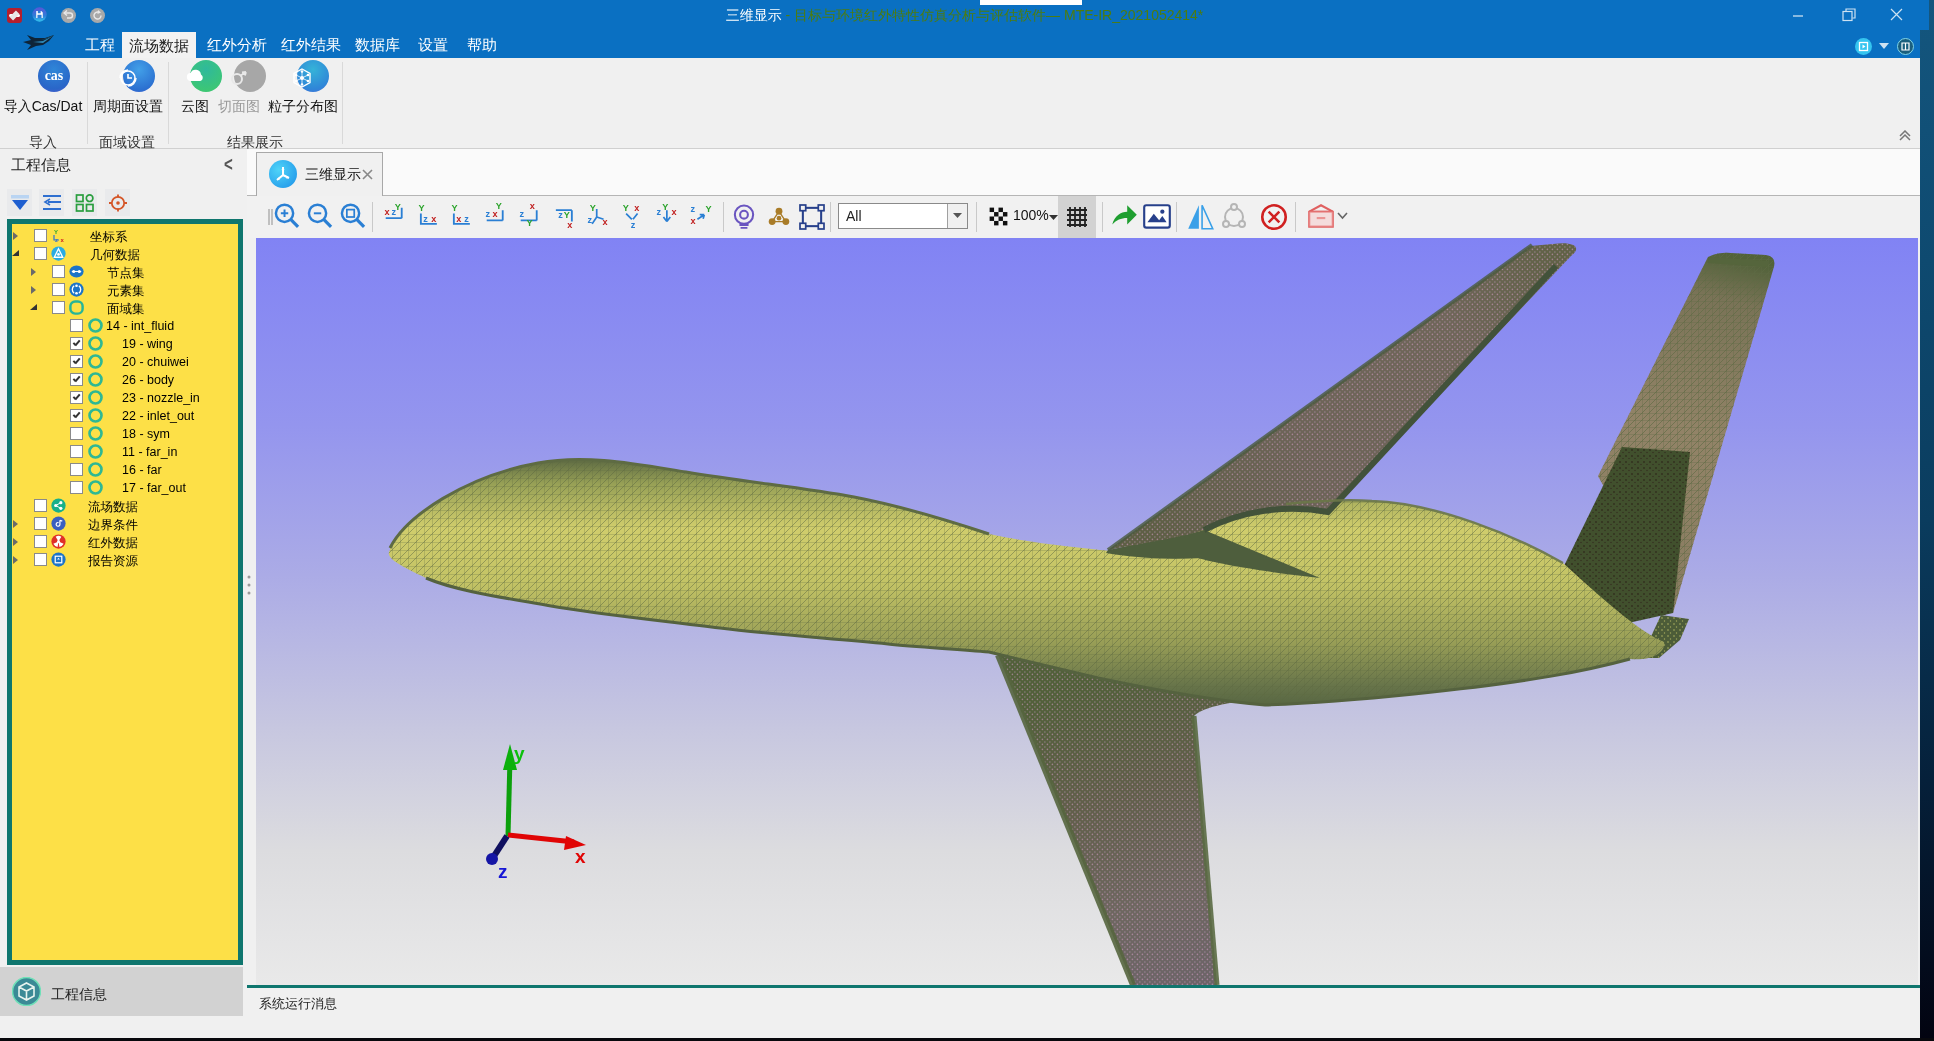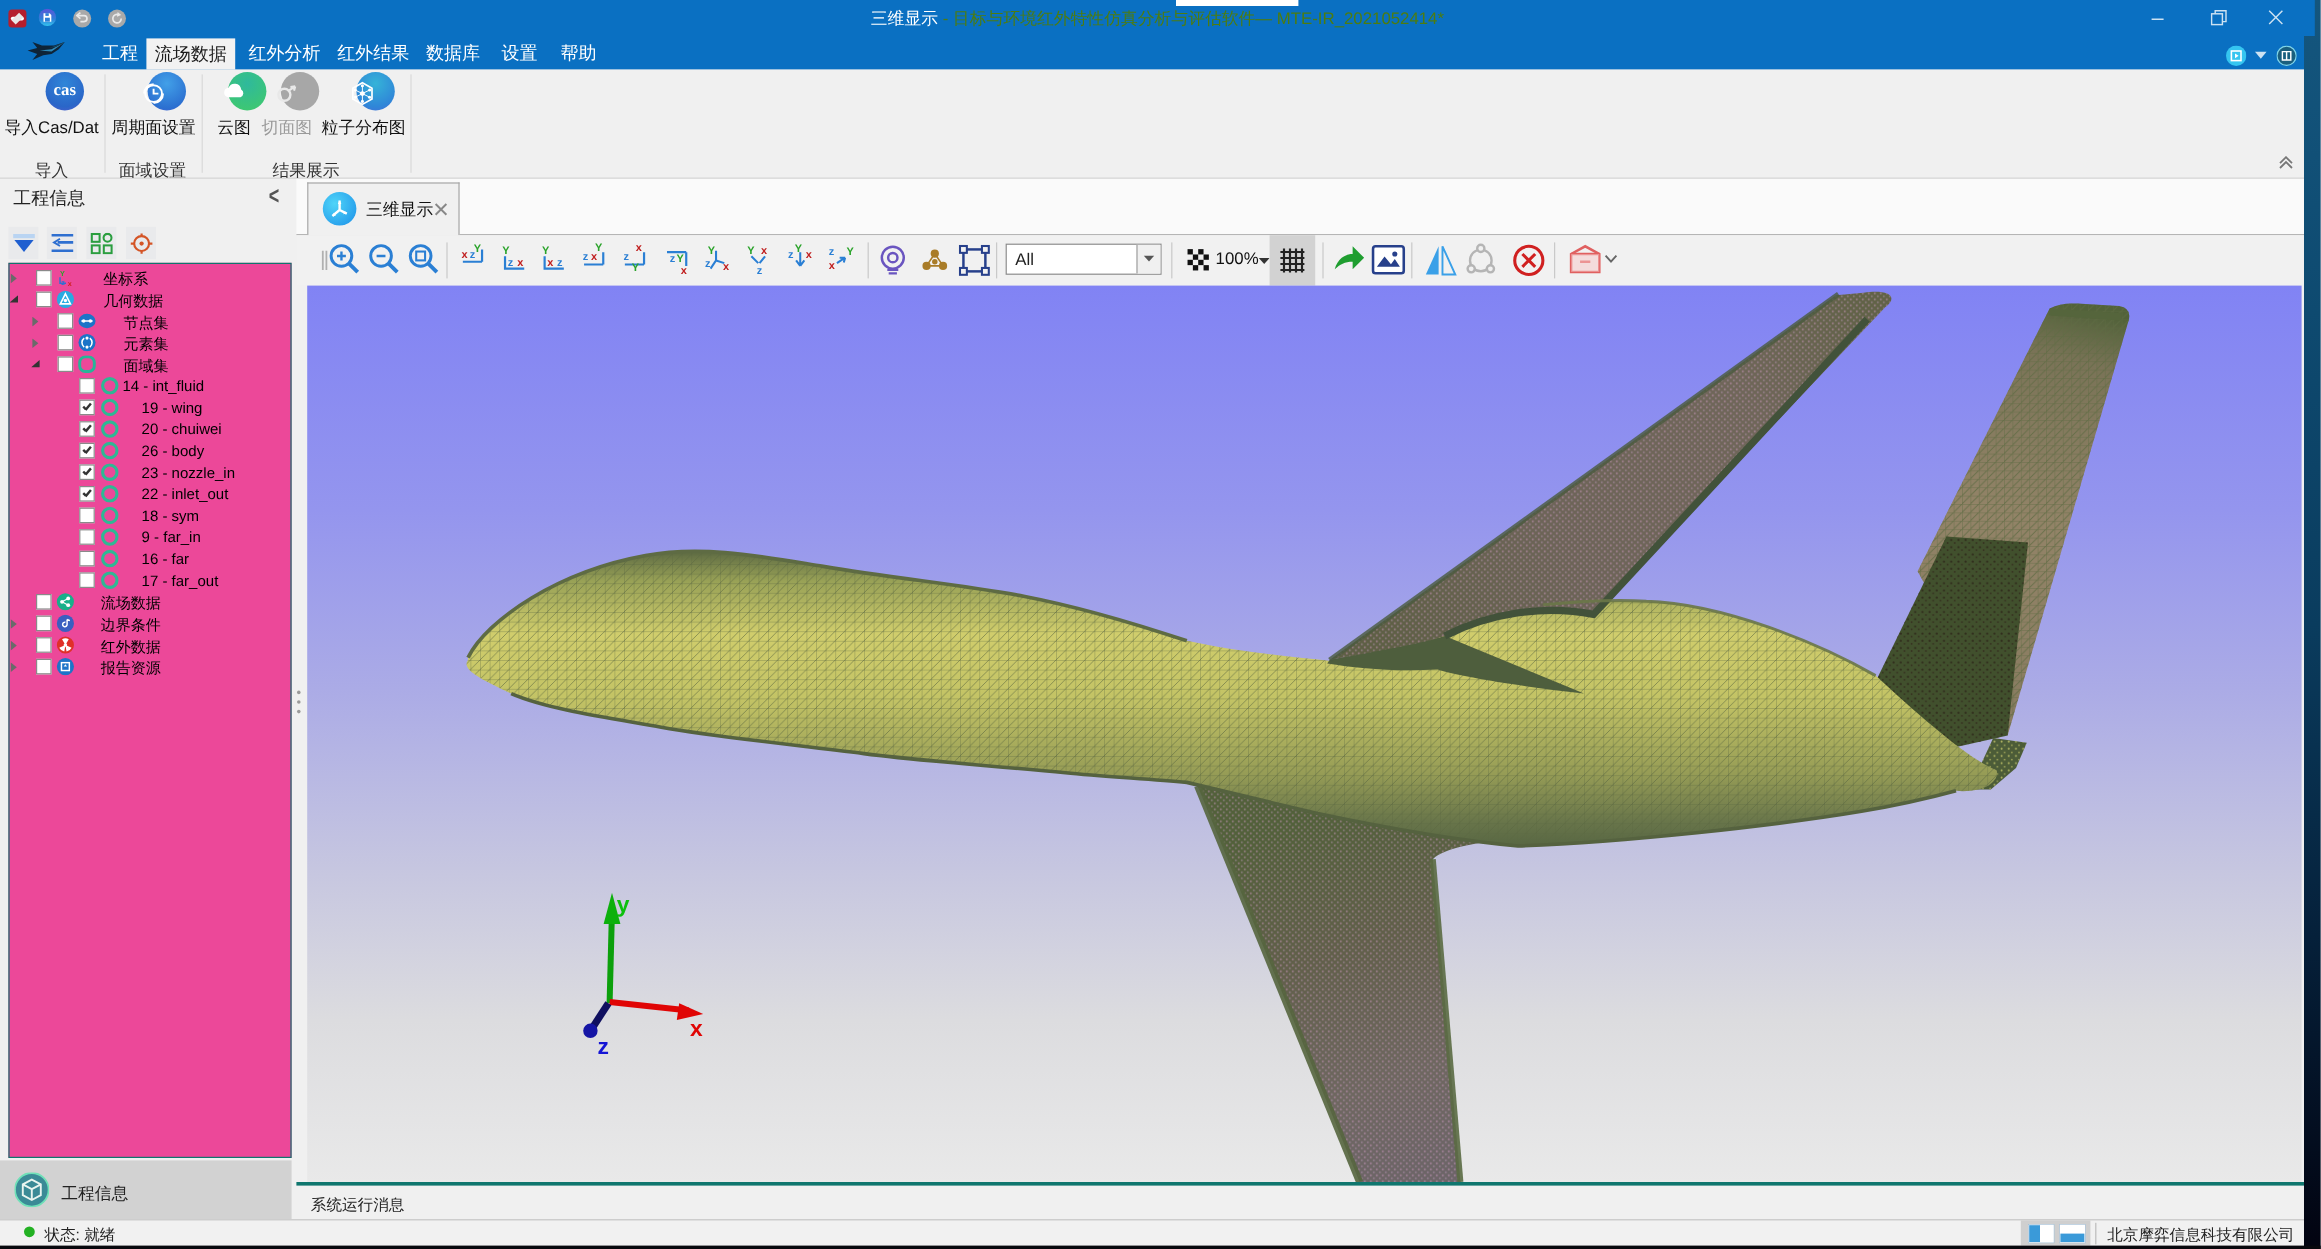--- a/index.html
+++ b/index.html
@@ -29,21 +29,21 @@
 #ribbon{left:0;top:58px;width:1920px;height:91px;background:#f0f0f0;border-bottom:1px solid #d0d0d0;box-sizing:border-box;}
 .rsep{position:absolute;top:4px;width:1px;height:82px;background:#d9d9d9;}
 .ricon{position:absolute;top:2px;width:32px;height:32px;border-radius:50%;margin-left:11px;}
 .rlabel{position:absolute;top:40px;font-size:14px;color:#111;white-space:nowrap;transform:translateX(-50%);}
 .rgroup{position:absolute;top:76px;font-size:14px;color:#333;white-space:nowrap;transform:translateX(-50%);}
 
 #leftpanel{left:0;top:149px;width:247px;height:818px;background:#f0f0f0;}
 #lptitle{position:absolute;left:11px;top:7px;font-size:15px;color:#222;}
 #lpcollapse{position:absolute;left:224px;top:6px;font-size:15px;color:#555;font-weight:bold;transform:scaleY(1.4);}
 .lpicon{position:absolute;top:40px;width:25px;height:27px;background:#e9eaec;}
-#treebox{position:absolute;left:7px;top:70px;width:236px;height:746px;background:#ec4899;border:1px solid #0f766e;box-sizing:border-box;overflow:hidden;}
+#treebox{position:absolute;left:7px;top:70px;width:236px;height:746px;background:#fde047;border:5px solid #0f766e;box-sizing:border-box;overflow:hidden;}
 .trow{position:relative;height:18px;font-size:12.5px;color:#000;white-space:nowrap;}
 .trow .exp{position:absolute;top:5px;left:0;width:8px;height:8px;}
 .trow .cb{position:absolute;top:2px;width:13px;height:13px;border:1px solid #8a8a8a;background:#fff;box-sizing:border-box;}
 .trow .cb.ck:before{content:"";position:absolute;left:2px;top:5px;width:3px;height:1.8px;background:#333;transform:rotate(45deg);}
 .trow .cb.ck:after{content:"";position:absolute;left:3.2px;top:4px;width:7px;height:2px;background:#333;transform:rotate(-50deg);}
 .trow .ticon{position:absolute;top:1px;width:15px;height:15px;}
 .trow .tlabel{position:absolute;top:2px;}
 
 #lpbottom{left:0;top:967px;width:243px;height:49px;background:#d2d2d2;}
 #lpbottom .cube{position:absolute;left:12px;top:10px;width:29px;height:29px;}
@@ -318,21 +318,21 @@
           <svg class="ticon" style="left:76px;" width="16" height="16" viewBox="0 0 16 16">
             <circle cx="8" cy="8" r="6.4" fill="none" stroke="#2eb894" stroke-width="2.8"></circle>
           </svg>
           <span class="tlabel" style="left:110px;">18 - sym</span>
         </div>
     <div class="trow">
           <span class="cb" style="left:58px;"></span>
           <svg class="ticon" style="left:76px;" width="16" height="16" viewBox="0 0 16 16">
             <circle cx="8" cy="8" r="6.4" fill="none" stroke="#2eb894" stroke-width="2.8"></circle>
           </svg>
-          <span class="tlabel" style="left:110px;">9 - far_in</span>
+          <span class="tlabel" style="left:110px;">11 - far_in</span>
         </div>
     <div class="trow">
           <span class="cb" style="left:58px;"></span>
           <svg class="ticon" style="left:76px;" width="16" height="16" viewBox="0 0 16 16">
             <circle cx="8" cy="8" r="6.4" fill="none" stroke="#2eb894" stroke-width="2.8"></circle>
           </svg>
           <span class="tlabel" style="left:110px;">16 - far</span>
         </div>
     <div class="trow">
           <span class="cb" style="left:58px;"></span>
@@ -720,29 +720,14 @@
   <circle cx="236" cy="621" r="6" fill="#1515a5"></circle>
   <text x="242" y="640" font-size="19" font-weight="bold" fill="#1515d5" font-family="Liberation Sans">z</text>
 </g>
 </svg>
 </div>
 
 <div id="msgbar" class="abs">
       <span>系统运行消息</span>
     </div>
 
-<div id="statusbar" class="abs">
-  <div class="dot"></div>
-  <div class="st">状态: 就绪</div>
-  <div id="laychip"></div>
-  <svg style="position:absolute;left:1690px;top:3px;" width="22" height="16" viewBox="0 0 22 16">
-        <rect x="0" y="0" width="22" height="16" fill="#fff" stroke="#9ab8d0"></rect>
-        <rect x="1" y="1" width="9" height="14" fill="#3a9ad9"></rect>
-      </svg>
-  <svg style="position:absolute;left:1716px;top:3px;" width="22" height="16" viewBox="0 0 22 16">
-        <rect x="0" y="0" width="22" height="16" fill="#fff" stroke="#9ab8d0"></rect>
-        <rect x="1" y="8" width="20" height="7" fill="#3a9ad9"></rect>
-      </svg>
-  <div class="vs"></div>
-  <div class="co">北京摩弈信息科技有限公司</div>
-</div>
 <div id="bottomline" class="abs"></div>
 </div>
 
 </body></html>

